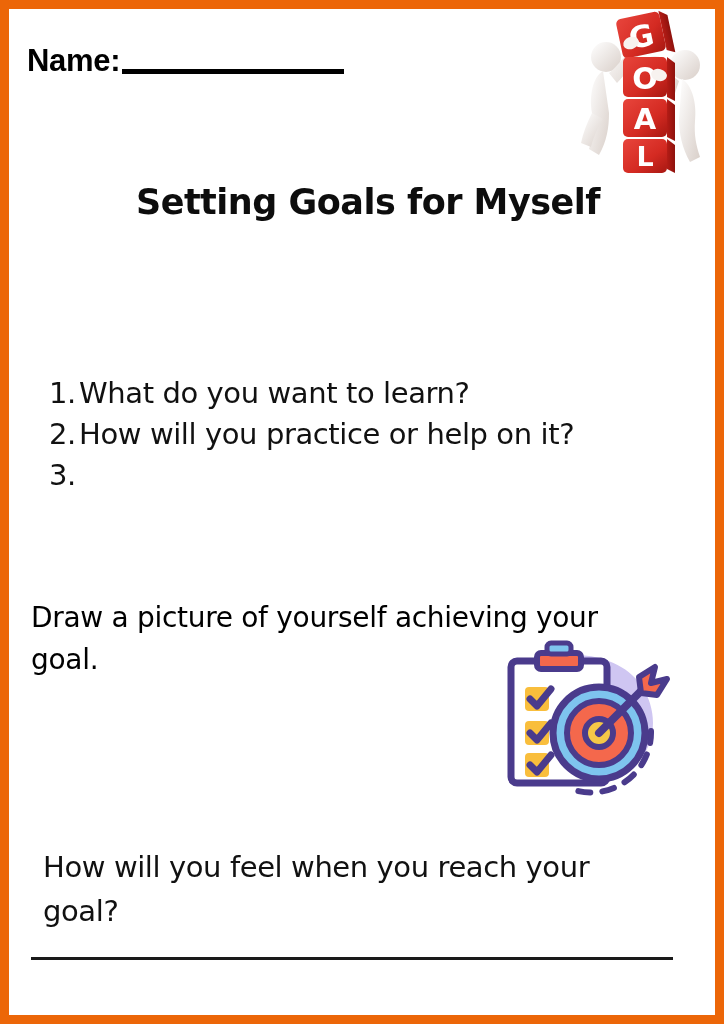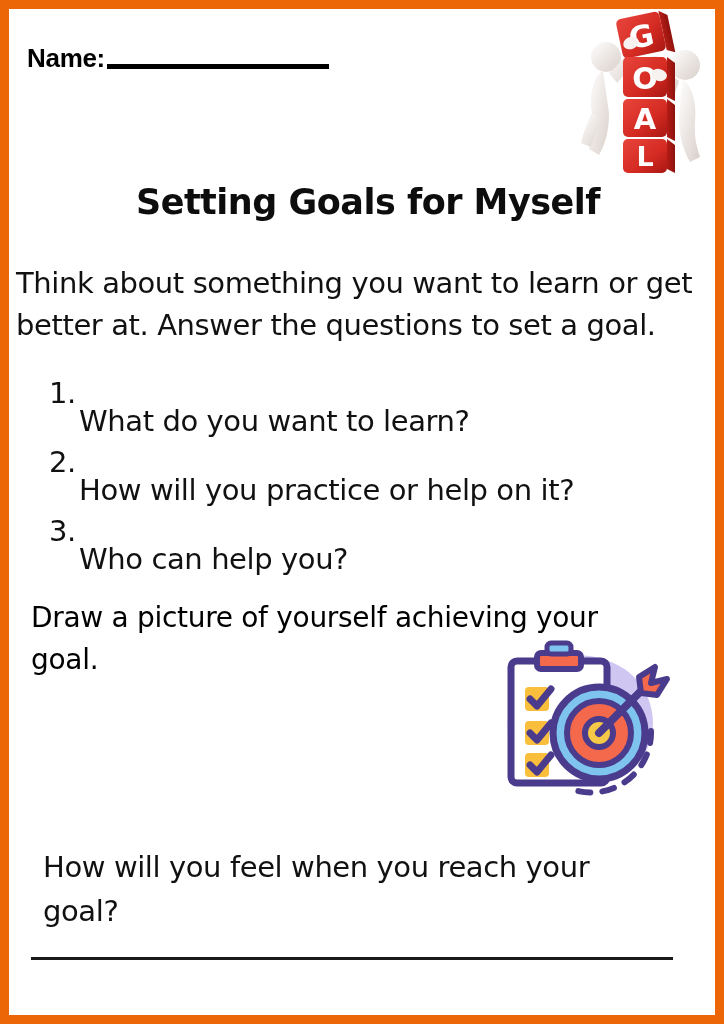--- a/index.html
+++ b/index.html
@@ -50,21 +50,21 @@
   
   .name-row {
     position: absolute;
     left: 18px;
     top: 36px;
     display: flex;
     align-items: flex-end;
   }
   .name-label {
     font-family: "Liberation Sans", sans-serif;
-    font-size: 26px;
+    font-size: 31px;
     font-weight: 700;
     color: #000000;
     letter-spacing: -0.3px;
     line-height: 1;
   }
   .name-line {
     width: 222px;
     height: 5px;
     background: #000000;
     margin-left: 2px;
@@ -129,21 +129,20 @@
     align-items: flex-start;
   }
   .q-num {
     flex: 0 0 auto;
     width: 30px;
     text-align: left;
   }
   .q-text {
     flex: 1 1 auto;
     max-width: 522px;
-    margin-top: 28px;
   }
 
   
   .draw-instruction {
     position: absolute;
     left: 22px;
     top: 560px;
     width: 630px;
     font-family: "DejaVu Sans", sans-serif;
     font-size: 28px;
@@ -260,34 +259,32 @@
           <text x="66" y="157" font-family="DejaVu Sans, sans-serif" font-size="27" font-weight="700" fill="#FFFFFF" text-anchor="middle">L</text>
         </g>
 
         <ellipse cx="52" cy="34" rx="8" ry="6" fill="#F7F2EF" transform="rotate(-20 52 34)"></ellipse>
         <ellipse cx="80" cy="66" rx="8" ry="6" fill="#F7F2EF" transform="rotate(15 80 66)"></ellipse>
       </svg>
     </div>
 
     <h1 class="title">Setting Goals for Myself</h1>
 
-    <p class="intro">Think about something you want to learn or get better at. Answer the questions to set a goal.</p>
 
     <ol class="q-list">
       <li>
         <span class="q-num">1.</span>
         <span class="q-text">What do you want to learn?</span>
       </li>
       <li>
         <span class="q-num">2.</span>
         <span class="q-text">How will you practice or help on it?</span>
       </li>
       <li>
         <span class="q-num">3.</span>
-        <span class="q-text">Who can help you?</span>
       </li>
     </ol>
 
     <p class="draw-instruction">Draw a picture of yourself achieving your goal.</p>
 
     <div class="target-art">
       <svg viewBox="0 0 200 160" width="200" height="160" xmlns="http://www.w3.org/2000/svg">
 
         <path d="M36 58 C22 84 28 116 54 132 C84 150 128 150 154 128 C178 108 180 72 162 46
                  C144 20 104 10 74 20 C50 28 44 40 36 58 Z" fill="#CFC6F2"></path>

